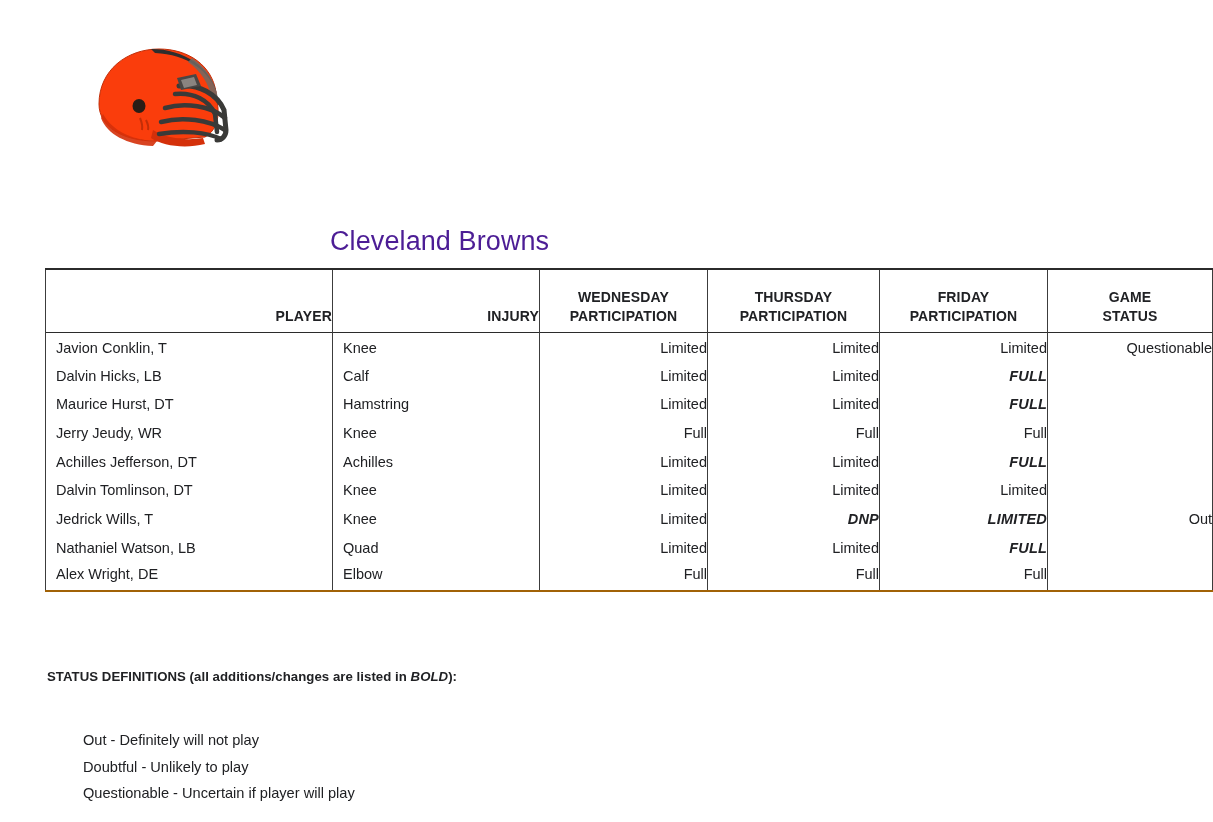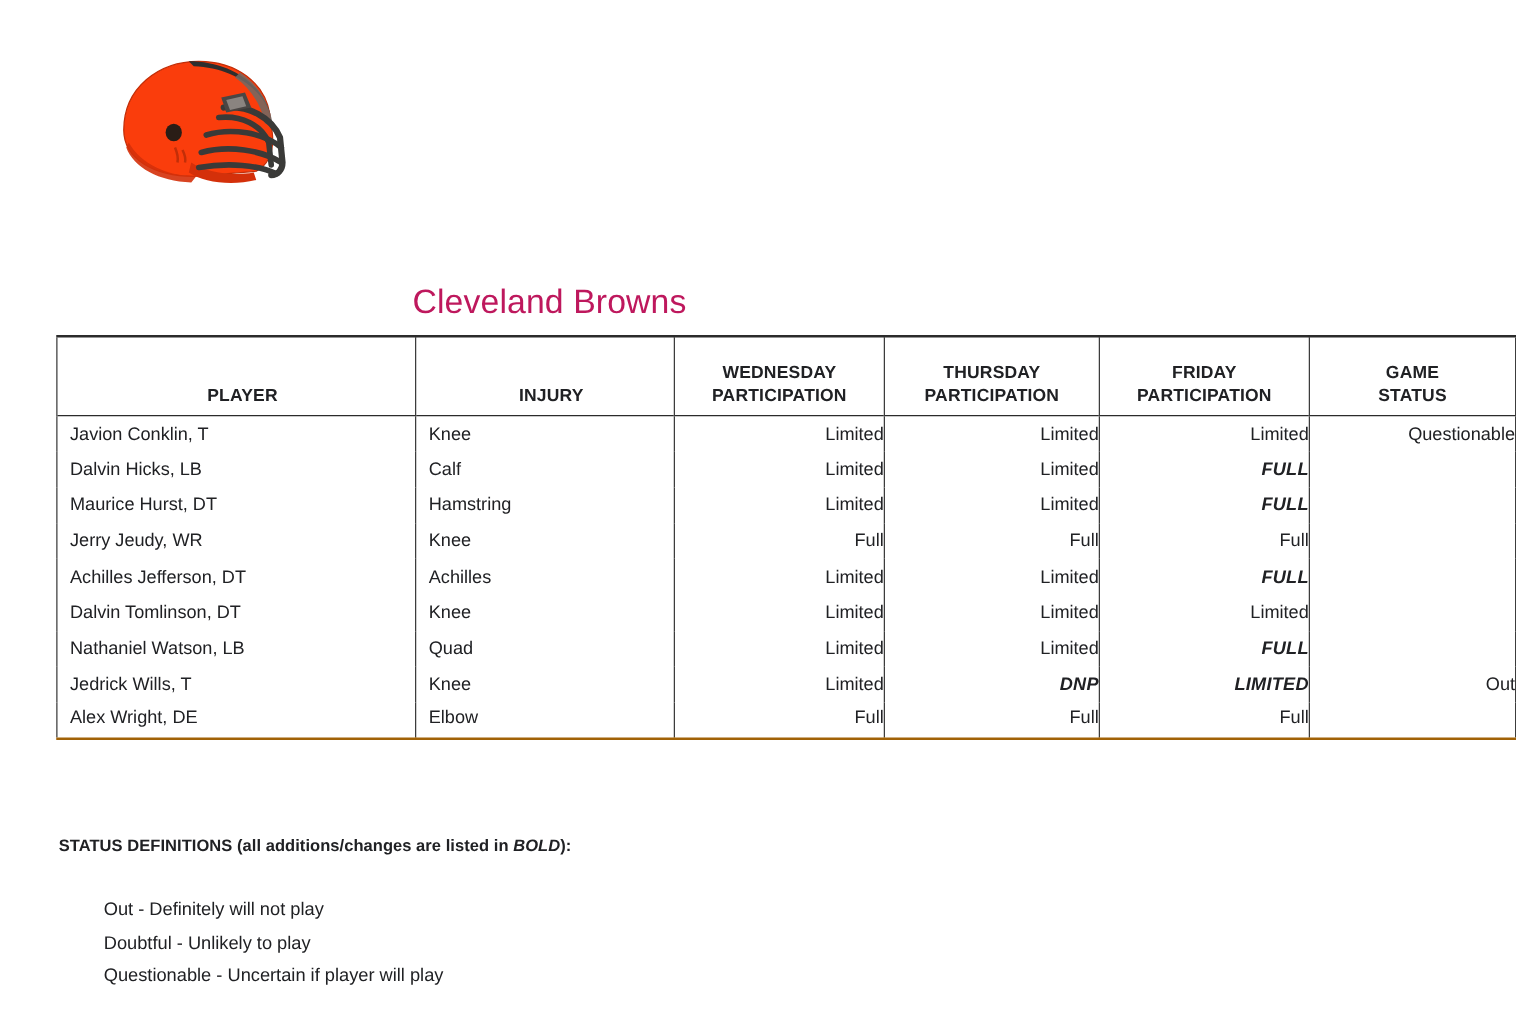--- a/index.html
+++ b/index.html
@@ -28,21 +28,21 @@
   #logo-wrap svg { display: block; }
 
   
   #team-title {
     position: absolute;
     left: 330px;
     top: 226px;
     font-size: 27px;
     font-weight: 400;
     letter-spacing: 0.1px;
-    color: #be185d;
+    color: #4c1d95;
     white-space: nowrap;
   }
 
   
   #report-table {
     position: absolute;
     left: 45px;
     top: 268px;
     width: 1141px;
     border-collapse: collapse;
@@ -64,21 +64,21 @@
   #report-table thead th {
     height: 56px;
     font-weight: 700;
     font-size: 14px;
     letter-spacing: 0.15px;
     vertical-align: bottom;
     padding-bottom: 6px;
     line-height: 19px;
   }
   #report-table thead th.left {
-    text-align: center;
+    text-align: right;
     padding-left: 10px;
   }
   #report-table thead th.ctr {
     text-align: center;
   }
   #report-table tbody tr { height: 28.7px; }
   #report-table tbody td.left {
     text-align: left;
     padding-left: 10px;
   }
@@ -97,21 +97,21 @@
   #status-defs {
     position: absolute;
     left: 47px;
     top: 669px;
     width: 700px;
   }
   #defs-heading {
     font-size: 13.2px;
     font-weight: 700;
     letter-spacing: 0.05px;
-    margin: 0 0 31px 0;
+    margin: 0 0 43px 0;
     white-space: nowrap;
   }
   #defs-heading .ital { font-style: italic; }
   .def-line {
     font-size: 14.6px;
     font-weight: 400;
     line-height: 26.5px;
     white-space: nowrap;
     margin-left: 36px;
   }
@@ -223,34 +223,34 @@
       </tr>
       <tr>
         <td class="left"><span>Dalvin Tomlinson, DT</span></td>
         <td class="left"><span>Knee</span></td>
         <td class="ctr"><span>Limited</span></td>
         <td class="ctr"><span>Limited</span></td>
         <td class="ctr"><span>Limited</span></td>
         <td class="ctr"><span></span></td>
       </tr>
       <tr>
-        <td class="left"><span>Nathaniel Watson, LB</span></td>
-        <td class="left"><span>Quad</span></td>
-        <td class="ctr"><span>Limited</span></td>
-        <td class="ctr"><span>Limited</span></td>
-        <td class="ctr"><span class="chg">FULL</span></td>
-        <td class="ctr"><span></span></td>
-      </tr>
-      <tr>
         <td class="left"><span>Jedrick Wills, T</span></td>
         <td class="left"><span>Knee</span></td>
         <td class="ctr"><span>Limited</span></td>
         <td class="ctr"><span class="chg">DNP</span></td>
         <td class="ctr"><span class="chg">LIMITED</span></td>
         <td class="ctr"><span>Out</span></td>
+      </tr>
+      <tr>
+        <td class="left"><span>Nathaniel Watson, LB</span></td>
+        <td class="left"><span>Quad</span></td>
+        <td class="ctr"><span>Limited</span></td>
+        <td class="ctr"><span>Limited</span></td>
+        <td class="ctr"><span class="chg">FULL</span></td>
+        <td class="ctr"><span></span></td>
       </tr>
       <tr>
         <td class="left"><span>Alex Wright, DE</span></td>
         <td class="left"><span>Elbow</span></td>
         <td class="ctr"><span>Full</span></td>
         <td class="ctr"><span>Full</span></td>
         <td class="ctr"><span>Full</span></td>
         <td class="ctr"><span></span></td>
       </tr>
     </tbody>

